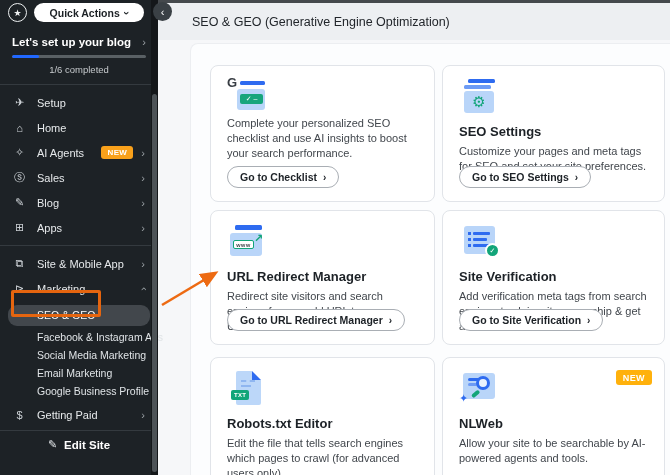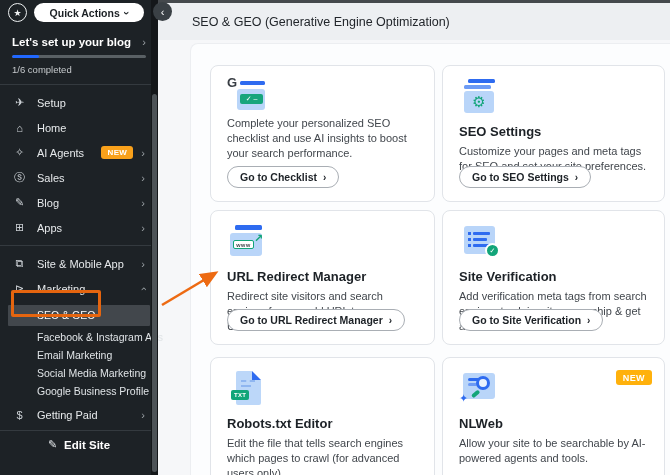--- a/index.html
+++ b/index.html
@@ -19,33 +19,33 @@
   .star-btn { width:19px; height:19px; border:1.5px solid #eef1f2; border-radius:50%; display:flex; align-items:center; justify-content:center; font-size:9px; color:#eef1f2; flex:none; background:transparent; }
   .qa-pill { flex:1; height:19px; background:#fff; border:none; border-radius:10px; display:flex; align-items:center; justify-content:center; gap:5px; color:#1b2024; font-size:10.5px; font-weight:bold; }
   .chev-rot-down { display:inline-block; transform:rotate(90deg); font-size:11px; }
   .chev-rot-up { display:inline-block; transform:rotate(-90deg); font-size:11px; color:#9aa0a5; }
 
   .setup-banner { padding:11px 12px 9px; border-bottom:1px solid #343a3f; }
   .sb-title-row { display:flex; justify-content:space-between; align-items:flex-end; font-size:11.5px; font-weight:bold; color:#fff; }
   .sb-title-row .nav-chev { font-weight:normal; }
   .progress-track { margin-top:7px; height:3px; background:#596064; border-radius:2px; overflow:hidden; }
   .progress-fill { height:100%; background:#2168ff; border-radius:2px; width:20%; }
-  .progress-label { margin-top:6px; font-size:9.5px; color:#c6cacd; }
+  .progress-label { margin-top:6px; font-size:9.5px; color:#c6cacd;text-align:center; }
 
   .nav { padding-top:5px; }
   .nav-item { display:flex; align-items:center; height:25px; padding:0 13px 0 12px; font-size:11px; color:#e6e9eb; cursor:default; }
   .nav-icon { width:15px; margin-right:10px; font-size:11px; color:#ccd1d5; text-align:center; flex:none; }
   .nav-label { flex:1; white-space:nowrap; }
   .nav-chev { color:#9aa0a5; font-size:11px; }
   .badge { background:#f9a11b; color:#fff; font-size:8px; font-weight:bold; padding:2px 6px; border-radius:3px; margin-right:8px; letter-spacing:.4px; }
   .nav-divider { border-top:1px solid #343a3f; margin:5px 0; }
 
   .submenu { padding:2px 0; }
   .submenu-item { height:18px; line-height:18px; padding-left:37px; font-size:10.5px; color:#dfe3e6; white-space:nowrap; }
-  .submenu-item.selected { background:#42474c; border-radius:1px; margin:2px 8px; padding-left:29px; height:21px; line-height:21px; color:#fff; }
+  .submenu-item.selected { background:#42474c; border-radius:9px; margin:2px 8px; padding-left:29px; height:21px; line-height:21px; color:#fff; }
 
   .edit-site { border-top:1px solid #343a3f; height:28px; margin-top:3px; display:flex; align-items:center; justify-content:center; gap:7px; font-size:11.5px; font-weight:bold; color:#fff; }
   .edit-icon { font-size:11px; font-weight:normal; color:#dfe3e6; }
 
   .collapse-btn { position:absolute; left:153px; top:2px; width:19px; height:19px; border-radius:50%; background:#3a4045; color:#fff; display:flex; align-items:center; justify-content:center; font-size:11px; z-index:30; border:none; }
 
   
   .main { position:absolute; left:158px; top:0; right:0; bottom:0; }
   .top-strip { height:3px; background:#45494d; }
   .main-header { height:37px; background:#edeff2; display:flex; align-items:center; padding-left:34px; font-size:12.5px; font-weight:500; color:#22262b; }
@@ -191,22 +191,22 @@
 
     <div class="nav-item">
       <span class="nav-icon">⊳</span>
       <span class="nav-label">Marketing</span>
       <span class="chev-rot-up">›</span>
     </div>
 
     <div class="submenu">
       <div class="submenu-item selected">SEO &amp; GEO</div>
       <div class="submenu-item">Facebook &amp; Instagram Ads</div>
+      <div class="submenu-item">Social Media Marketing</div>
       <div class="submenu-item">Email Marketing</div>
-      <div class="submenu-item">Social Media Marketing</div>
       <div class="submenu-item">Google Business Profile</div>
     </div>
 
     <div class="nav-item">
       <span class="nav-icon">$</span>
       <span class="nav-label">Getting Paid</span>
       <span class="nav-chev">›</span>
     </div>
 
     <div class="edit-site">

